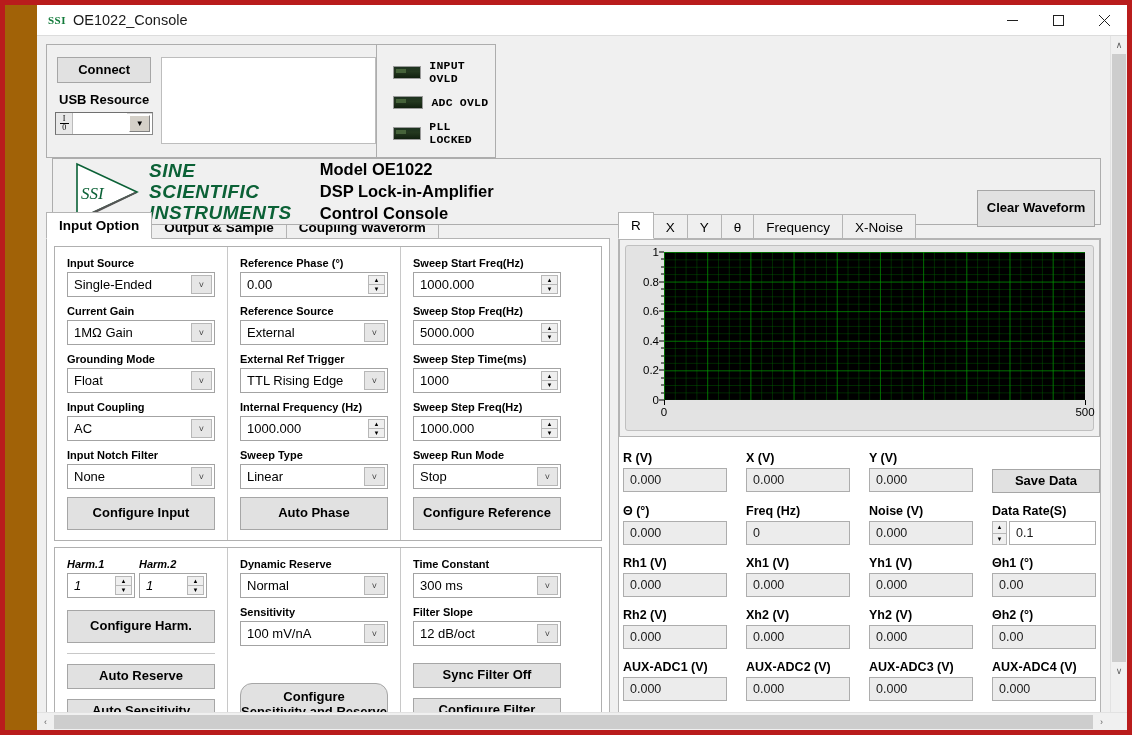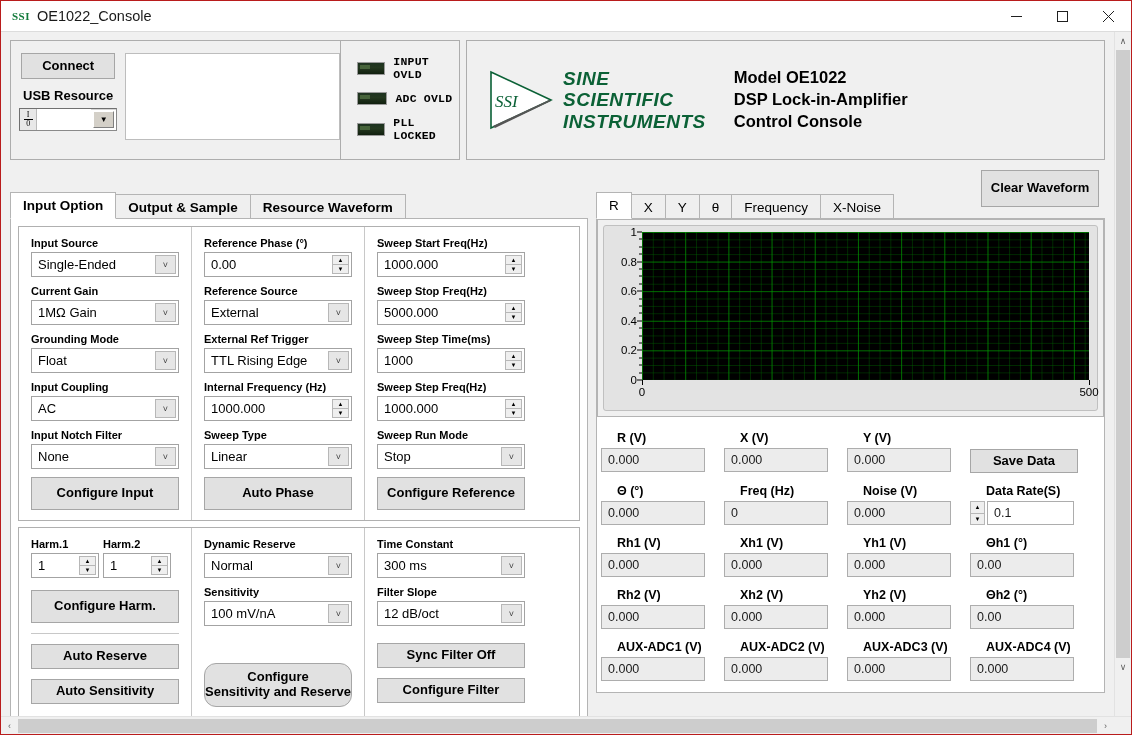--- a/index.html
+++ b/index.html
@@ -6,23 +6,23 @@
   html, body {
     margin: 0; padding: 0;
     width: 1132px; height: 735px;
     overflow: hidden;
     font-family: "Liberation Sans", sans-serif;
     background: #ffffff;
   }
   .window {
     width: 1132px; height: 735px;
     position: relative;
-    border: 1px solid #b91c1c;
-    background: #f9a8d4;
-    display: flex; flex-direction: column;
+    border: 5px solid #b91c1c;
+    background: #a16207;
+    display: flex; flex-direction: column; padding-left: 32px;
   }
   
   .titlebar {
     height: 31px; min-height: 31px;
     background: #ffffff;
     display: flex; align-items: center;
     border-bottom: 1px solid #dcdcdc;
   }
   .title-icon {
     margin-left: 11px; margin-right: 7px;
@@ -64,23 +64,23 @@
   .vthumb { width: 14px; background: #cdcdcd; }
   .hscroll-row {
     height: 18px; min-height: 18px;
     display: flex; flex-direction: row;
     background: #f0f0f0;
     border-top: 1px solid #e2e2e2;
   }
   .hthumb { background: #cdcdcd; height: 14px; margin-top: 2px; }
   
   .toprow {
-    display: flex; flex-direction: row;
+    display: flex; flex-direction: column;
     margin: 8px 9px 0 9px;
-    height: 120px;
+    height: 136px;
   }
   .panel {
     border: 1px solid #adadad; background: #f0f0f0;
     position: relative;
   }
   .top-left { width: 450px; display: flex; flex-direction: row; }
   .conn-col {
     width: 125px; padding-top: 12px;
     display: flex; flex-direction: column; align-items: center;
   }
@@ -200,21 +200,21 @@
     flex: 1; background: #efefef; border: 1px solid #b7b7b7;
     display: flex; align-items: center; justify-content: center;
     font-size: 6px; color: #000; line-height: 1;
   }
   .spin .sp-btns div + div { border-top: none; }
   .w-left { width: 148px; }
   .w-mid  { width: 148px; }
   .w-right{ width: 148px; }
   .actionbtn { width: 100%; height: 33px; margin-top: 4px; }
   .actionbtn2 { width: 100%; height: 25px; margin-top: 10px; }
-  .harmrow { display: flex; gap: 4px; }
+  .harmrow { display: flex; gap: 4px; font-style: italic; }
   .harm-item { width: 68px; }
   .hr-sep { border-top: 1px solid #c8c8c8; margin: 10px 0 0 0; }
   
   .clear-btn {
     position: absolute; right: 6px; top: 1px;
     width: 118px; height: 37px; font-size: 13px;
   }
   .graph-wrap {
     border: 1px solid #b4b4b4; background: #f0f0f0;
     padding: 5px; margin-top: 0;
@@ -250,21 +250,21 @@
   }
   .xaxis { display: flex; flex-direction: row; height: 26px; }
   .xaxis .pad { width: 34px; }
   .xlabels { flex: 1; position: relative; font-size: 11.5px; color: #000; }
   .xtickmark { position: absolute; top: 0; width: 1px; height: 5px; background: #000; }
   .xlab { position: absolute; top: 6px; transform: translateX(-50%); }
   
   .readouts { margin-top: 14px; padding: 0 4px; }
   .ro-row { display: flex; flex-direction: row; gap: 19px; margin-bottom: 11px; }
   .ro-cell { width: 104px; }
-  .ro-label { font-weight: bold; font-size: 12.5px; margin-bottom: 3px; white-space: nowrap; margin-left: 16px; }
+  .ro-label { font-weight: bold; font-size: 12.5px; margin-bottom: 3px; white-space: nowrap; }
   .ro-field {
     height: 24px; border: 1px solid #adadad; background: #ececec;
     font-size: 12.5px; color: #1a1a1a;
     display: flex; align-items: center; padding-left: 6px;
   }
   .save-btn { width: 108px; height: 24px; margin-top: 18px; font-size: 13px; }
   .rate-wrap { display: flex; align-items: stretch; height: 24px; border-radius: 7px; }
   .rate-spin {
     width: 15px; display: flex; flex-direction: column; margin-right: 2px;
   }
@@ -358,21 +358,21 @@
           </div>
         </div>
       </div>
 
       <div class="mainrow">
 
         <div class="left-col">
           <div class="tabstrip">
             <div class="tab active">Input Option</div>
             <div class="tab">Output &amp; Sample</div>
-            <div class="tab">Resource Waveform</div>
+            <div class="tab">Coupling Waveform</div>
           </div>
 
           <div class="tabbody left-tabbody">
 
             <div class="grp">
               <div class="cols">
 
                 <div class="col">
                   <div class="w-left">
                     <div class="flabel">Input Source</div>

